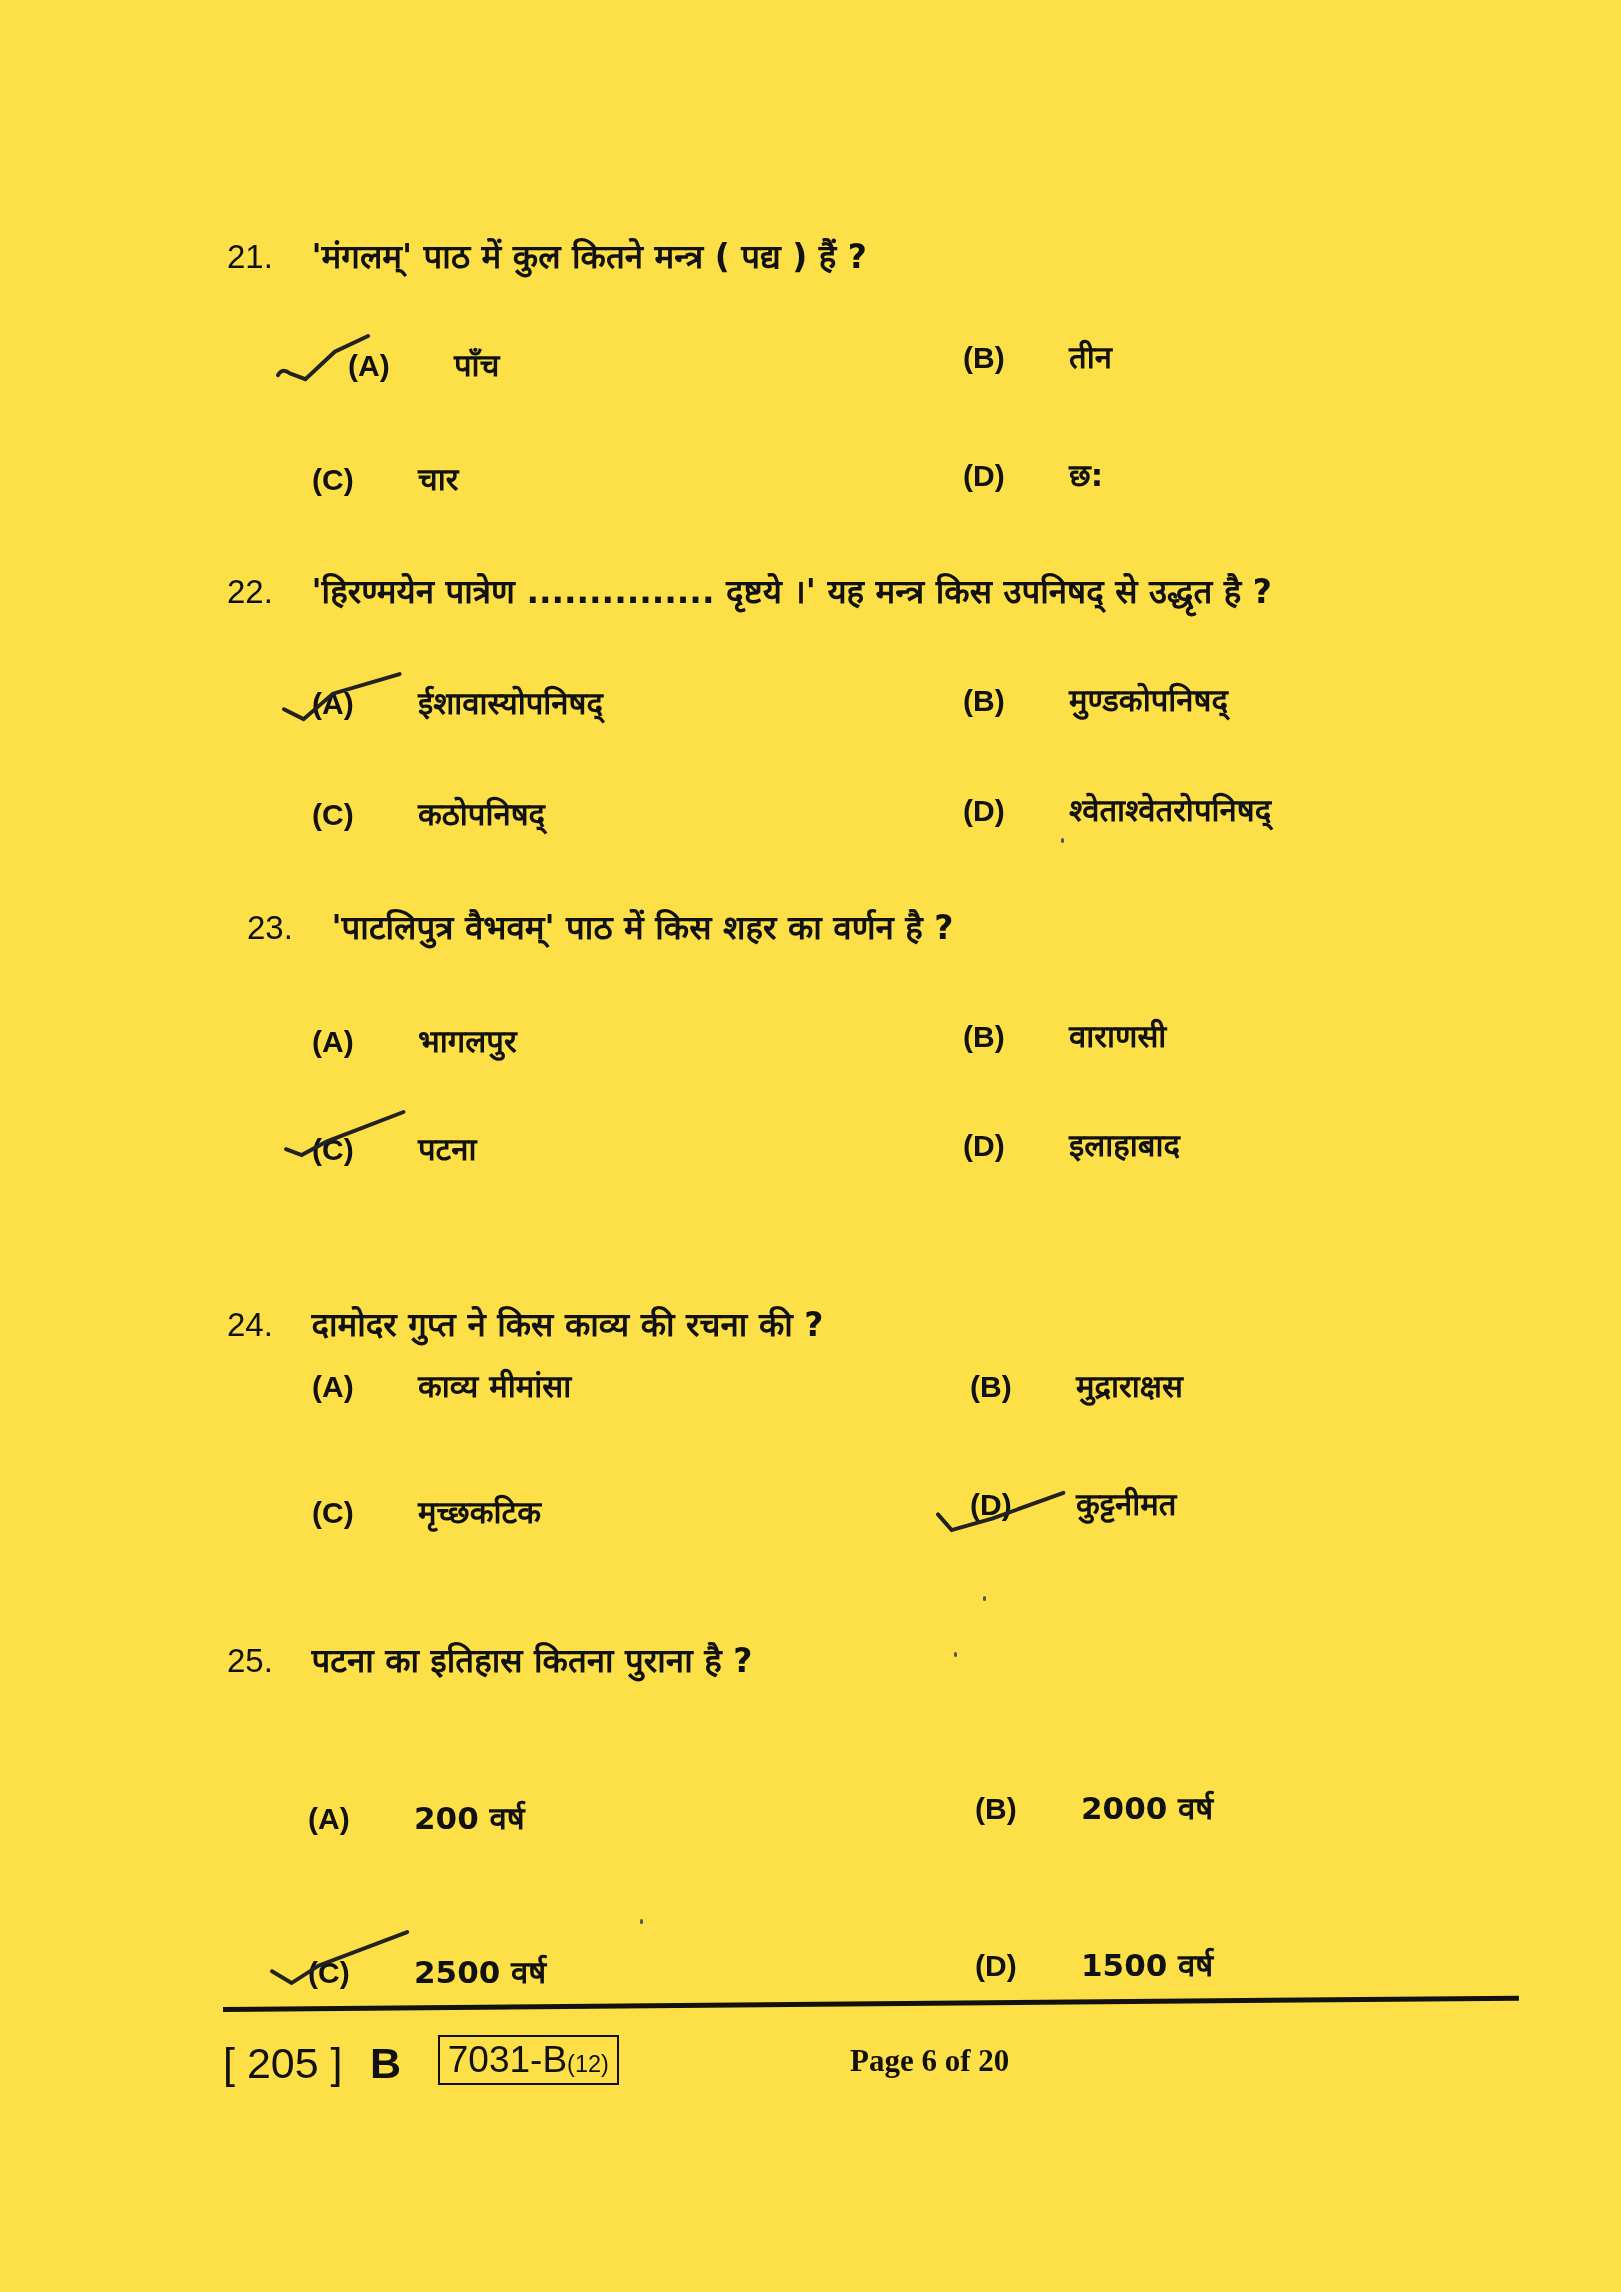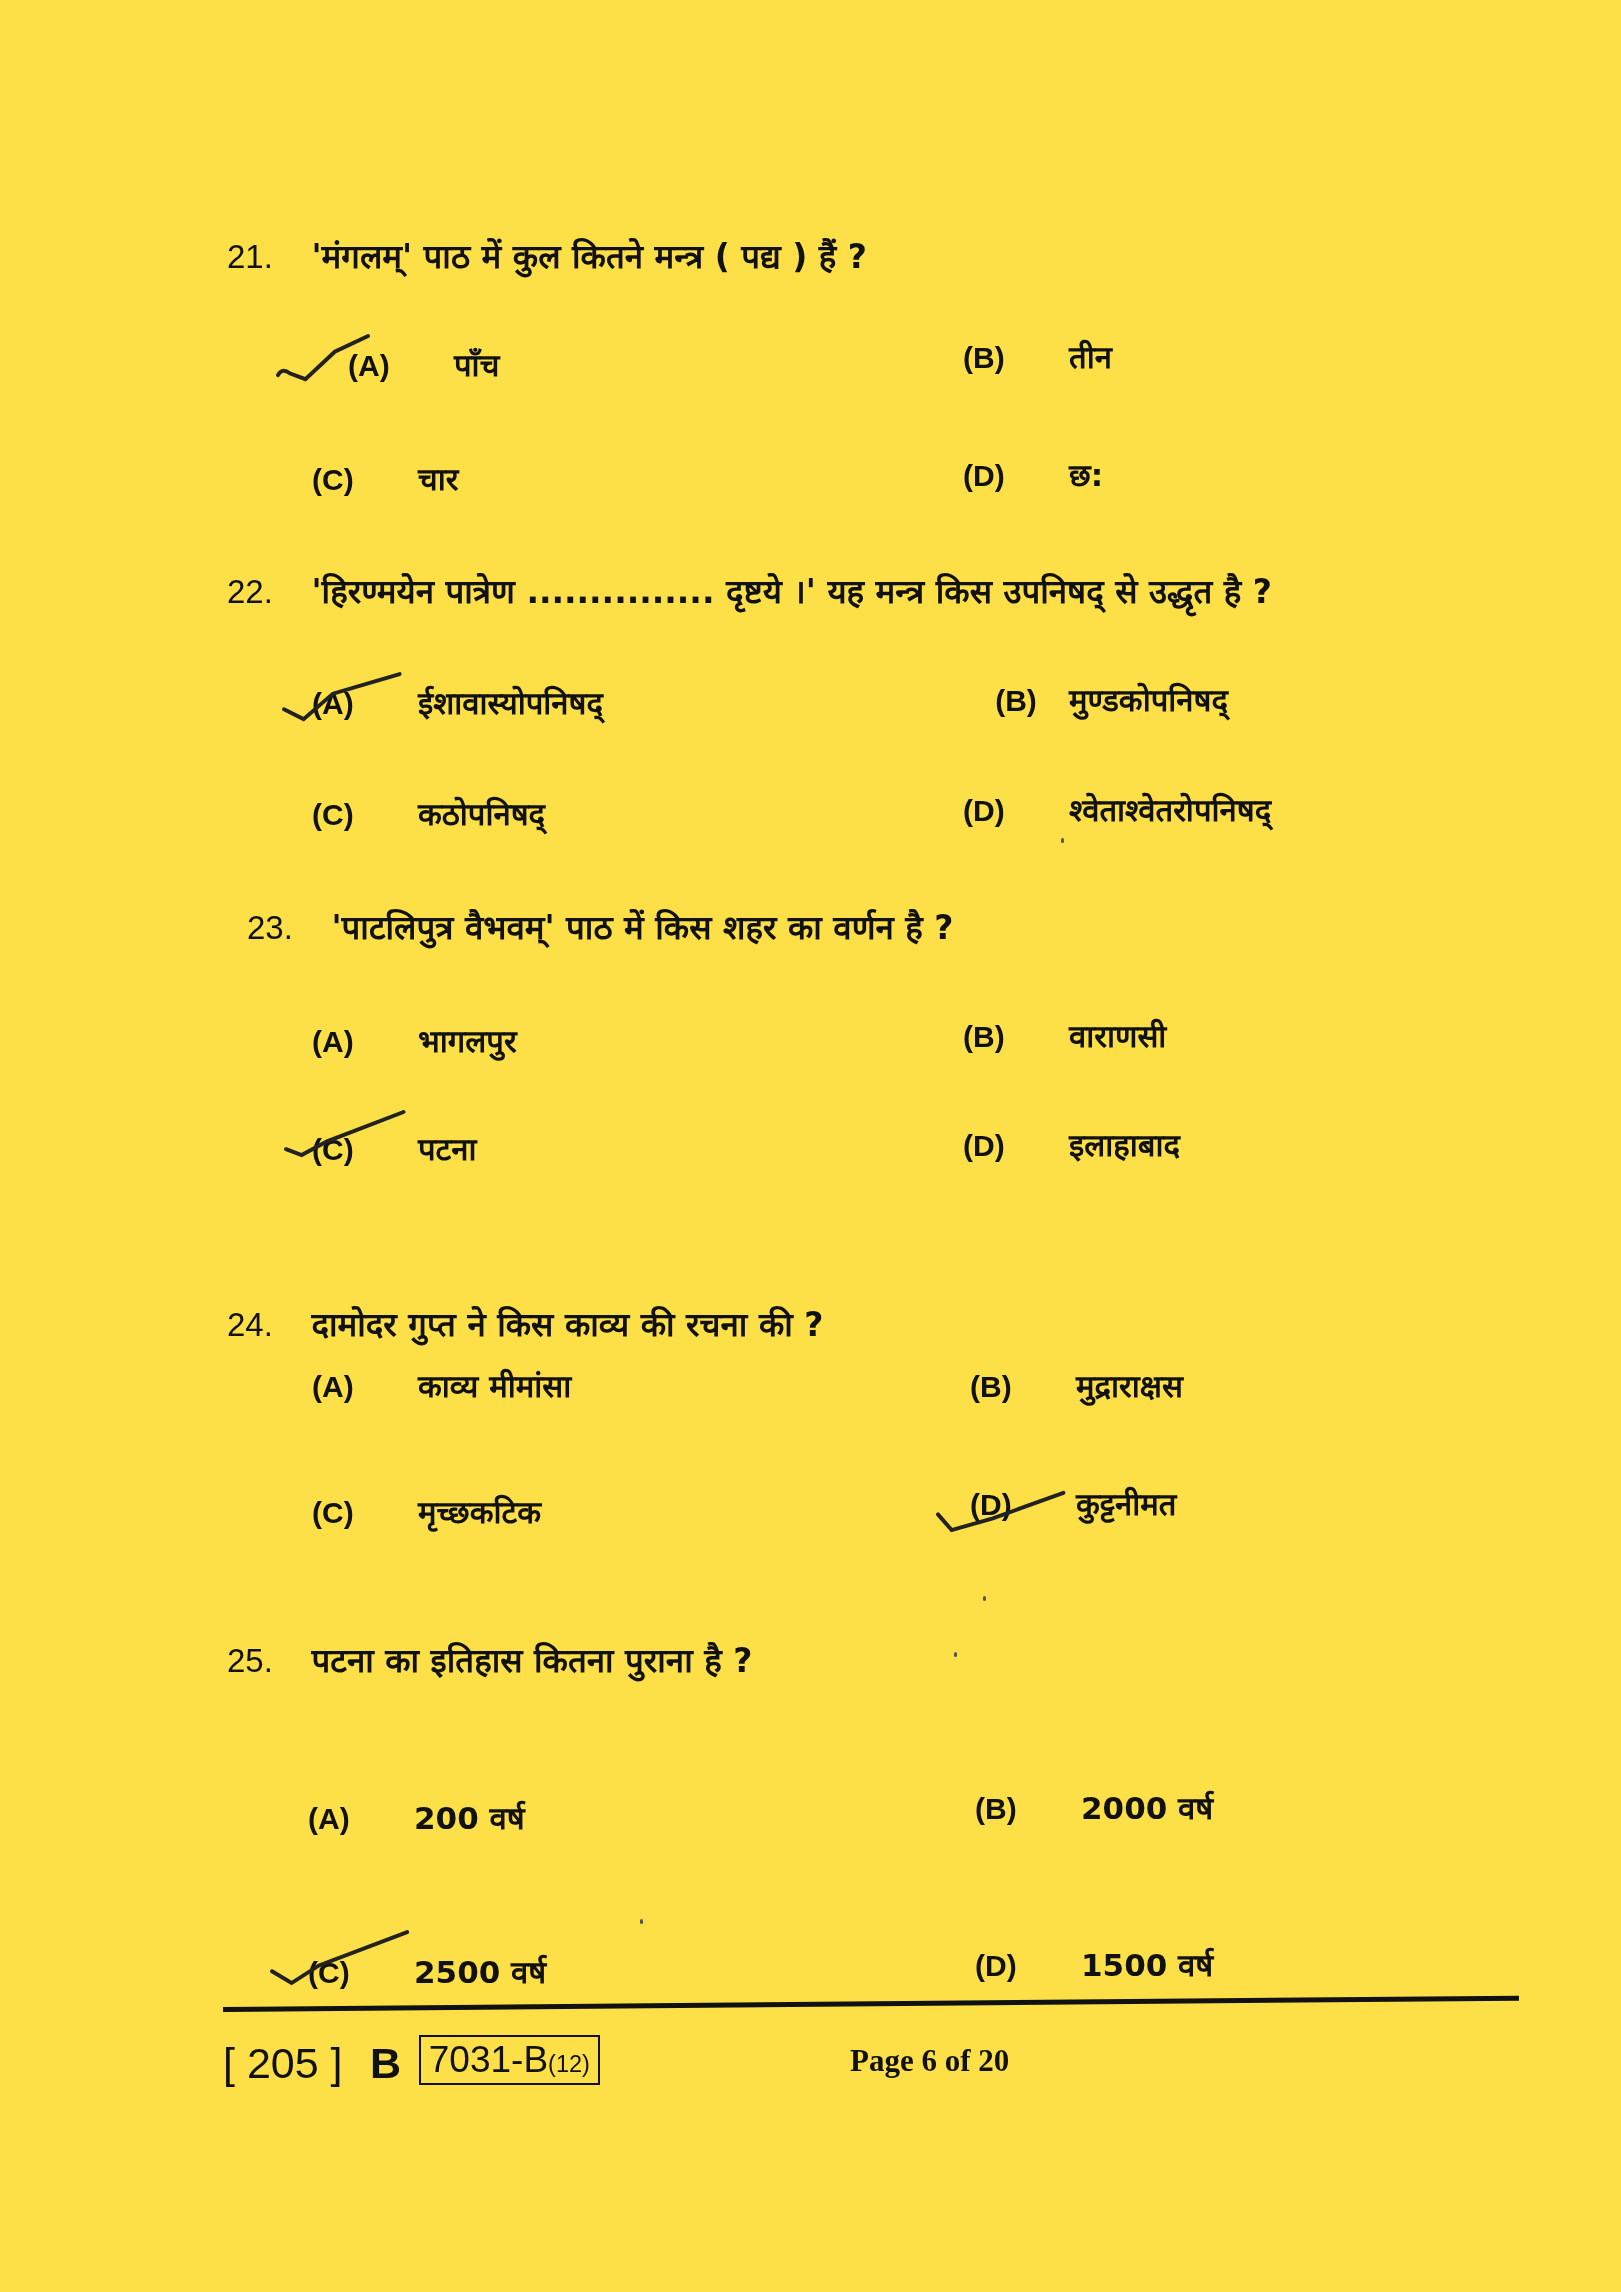--- a/index.html
+++ b/index.html
@@ -28,21 +28,21 @@
   .footer { position: absolute; top: 2039px; left: 223px; width: 1304px; height: 69px; }
   .footer .code {
     position: absolute; left: 0; top: 0; font-family: "Liberation Sans", sans-serif;
     font-size: 43px; font-weight: normal;
   }
   .footer .series {
     position: absolute; left: 147px; top: 0; font-family: "Liberation Sans", sans-serif;
     font-size: 43px; font-weight: bold;
   }
   .footer .paper-code {
-    position: absolute; left: 196px; top: -3.9px; border: 2.9px solid #111;
+    position: absolute; left: 215px; top: -3.9px; border: 2.9px solid #111;
     padding: 2px 7.8px; font-family: "Liberation Sans", sans-serif; font-size: 37px;
   }
   .footer .paper-code small { font-size: 23.5px; }
   .footer .pageno {
     position: absolute; left: 627px; top: 3.9px; font-family: "Liberation Serif", serif;
     font-size: 31px; font-weight: bold;
   }
   .speck { position: absolute; width: 2.9px; height: 4.9px; background: #555; border-radius: 2px; }
 </style>
 </head>
@@ -72,21 +72,21 @@
       </svg>
   </div>
 
   <div class="q" style="top:568px;">
     <span class="num">22.</span>
     <span>'हिरण्मयेन पात्रेण ............... दृष्टये ।' यह मन्त्र किस उपनिषद् से उद्धृत है ?</span>
   </div>
   <div class="opt left" style="top:681px;">
     <span class="lbl">(A)</span><span>ईशावास्योपनिषद्</span>
   </div>
-  <div class="opt right" style="top:678px;text-align:center;">
+  <div class="opt right" style="top:678px;">
     <span class="lbl">(B)</span><span>मुण्डकोपनिषद्</span>
   </div>
   <div class="opt left" style="top:792px;">
     <span class="lbl">(C)</span><span>कठोपनिषद्</span>
   </div>
   <div class="opt right" style="top:788px;">
     <span class="lbl">(D)</span><span>श्वेताश्वेतरोपनिषद्</span>
   </div>
   <div class="tick" style="left:282px; top:676px;">
     <svg viewBox="0 0 150 50">

